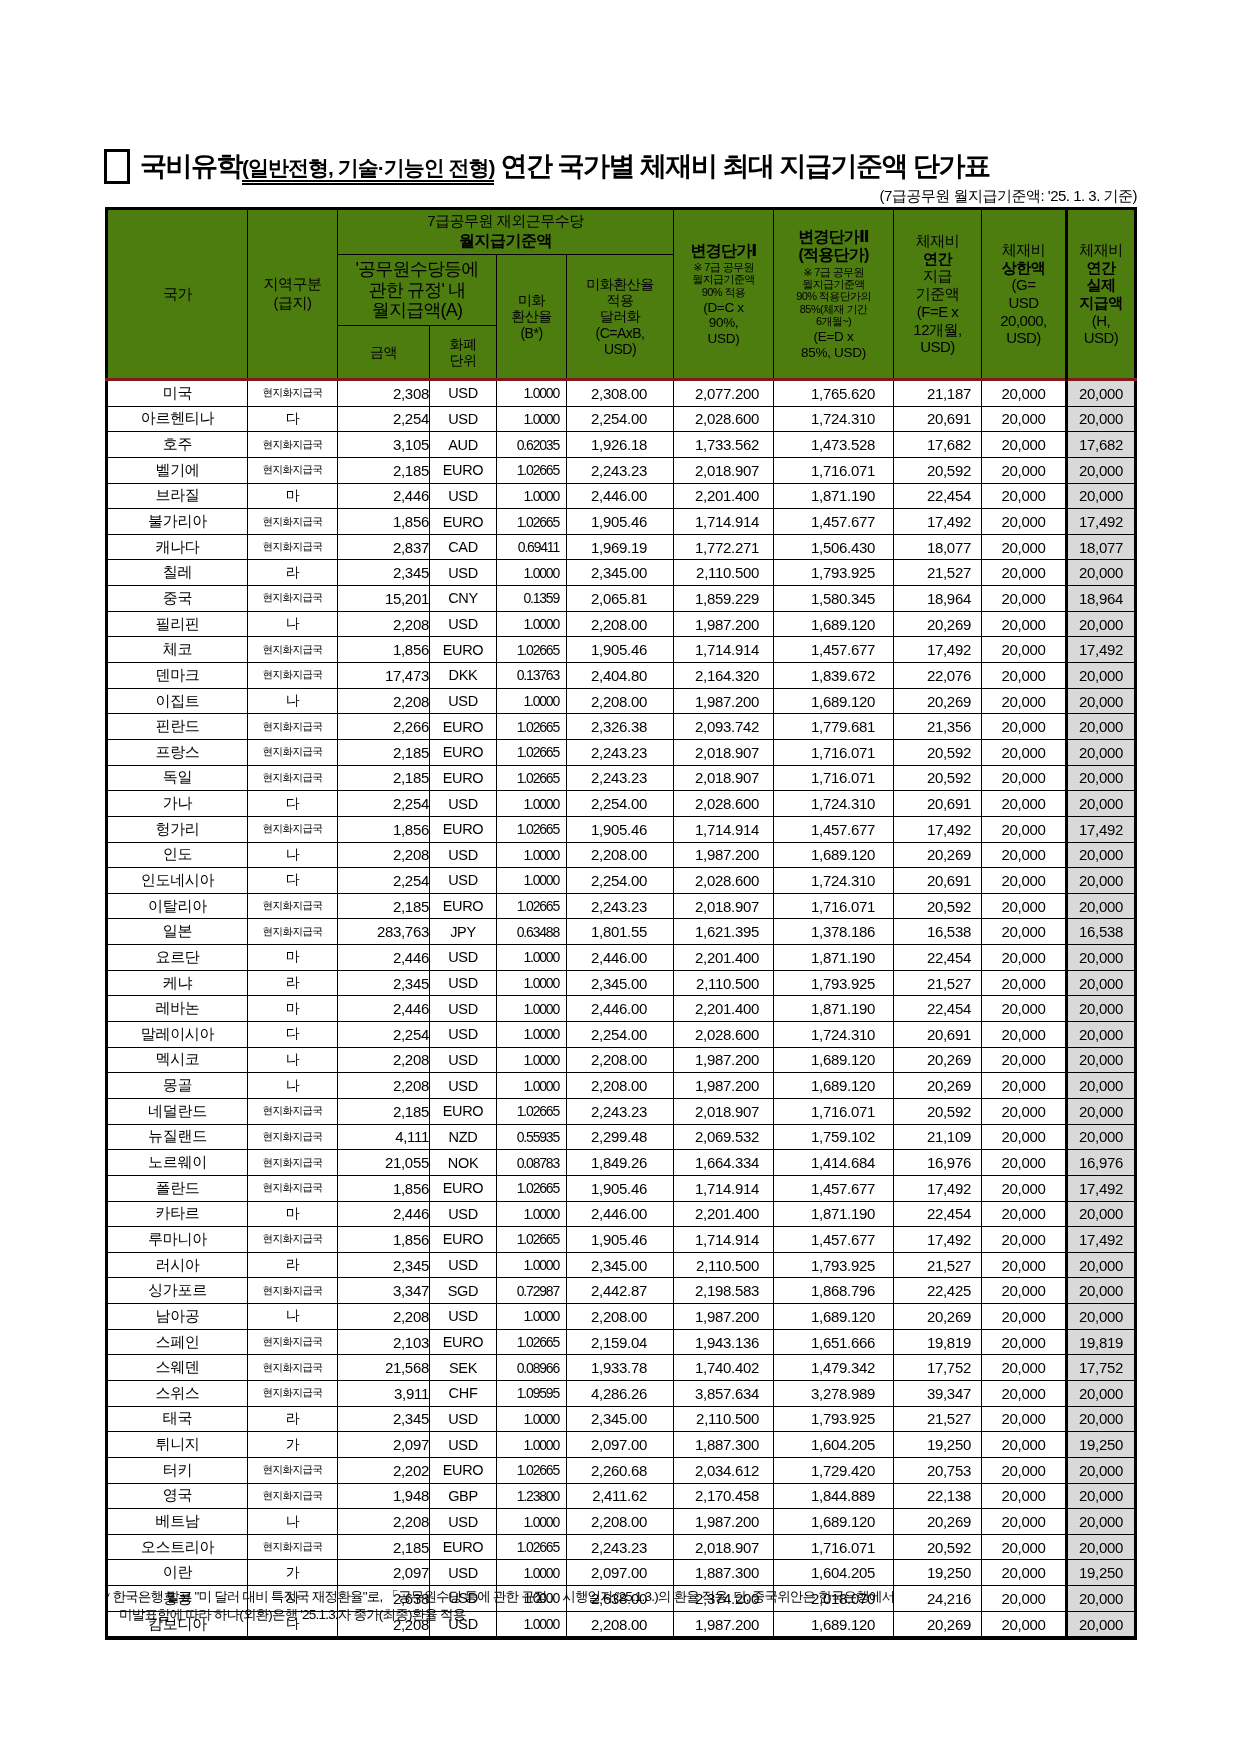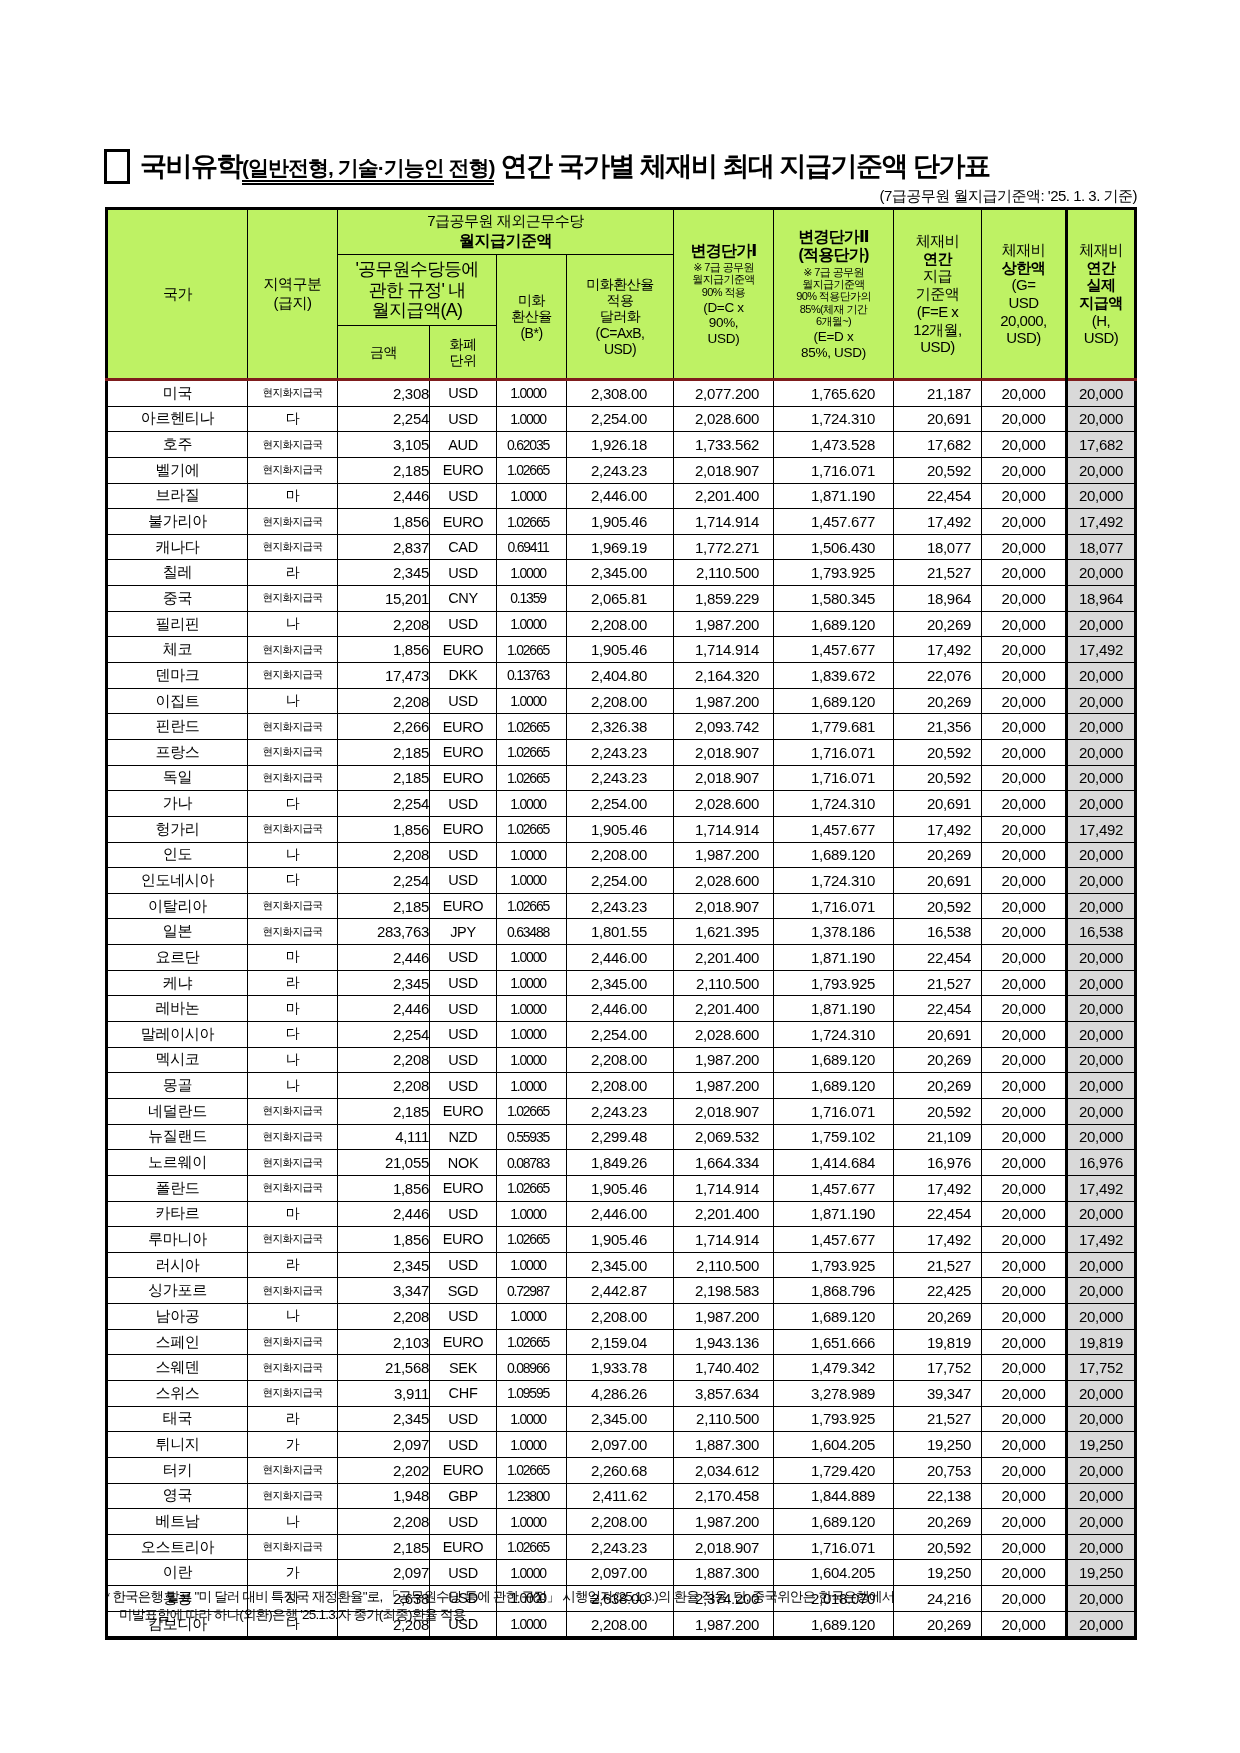--- a/index.html
+++ b/index.html
@@ -9,21 +9,21 @@
   
   .title-row { position:absolute; left:104px; top:147px; display:flex; align-items:flex-end; gap:10px; white-space:nowrap; }
   .checkbox { width:20px; height:29px; border:3px solid #000; margin-top:2px; }
   .title-text { font-weight:bold; font-size:27px; letter-spacing:-1.5px; }
   .title-paren { font-size:21px; letter-spacing:-1px; border-bottom:5px double #000; padding-bottom:1px; }
   .subtitle { position:absolute; top:187px; left:105px; width:1032px; text-align:right; font-size:15px; letter-spacing:-0.5px; }
 
   
   table.main { position:absolute; left:105px; top:207px; width:1032px; border-collapse:collapse; table-layout:fixed; border:3px solid #000; border-bottom-width:4px; }
   th, td { border:1px solid #000; padding:0; text-align:center; vertical-align:middle; font-weight:normal; overflow:hidden; }
-  thead th { background:#bef264; }
+  thead th { background:#4d7c0f; }
   thead tr.t1 th { height:44px; }
   thead tr.t2 th { height:70px; }
   thead tr.t3 th { height:52px; }
   tbody td { height:24.65px; font-size:15px; letter-spacing:-0.3px; }
   tbody tr:first-child td { border-top:3px solid #7f1d1d; }
   .bL-thick { border-left:3px solid #000 !important; }
   .pre { white-space:pre-line; }
 
   .h-country, .h-region { font-size:15px; letter-spacing:-0.5px; }
   .h-group .g1 { display:block; font-size:15px; letter-spacing:-0.5px; }
@@ -35,21 +35,21 @@
   .h-bigcell .h-formula { display:block; font-size:13.5px; letter-spacing:-0.3px; line-height:1.15; margin-top:2px; }
   .h-bigcell .h-plain { display:block; font-size:15px; letter-spacing:-0.5px; line-height:1.18; }
   .h-bigcell .h-bold { display:block; font-size:15px; font-weight:bold; letter-spacing:-0.5px; line-height:1.18; }
 
   
   .c-country { font-size:15px; }
   .c-region { font-size:14px; }
   .c-region.region-long { font-size:10.5px; letter-spacing:-0.5px; }
   .c-amount { text-align:right; }
   .c-currency { text-align:center; font-size:14.5px; }
-  .c-rate { padding-right:7px; font-size:14px; letter-spacing:-1.2px; }
+  .c-rate { text-align:right; padding-right:7px; font-size:14px; letter-spacing:-1.2px; }
   .c-usd { text-align:right; padding-right:26px; }
   .c-d { text-align:right; padding-right:14px; }
   .c-e { text-align:right; padding-right:18px; }
   .c-f { text-align:right; padding-right:10px; }
   .c-g { text-align:center; }
   .c-h { text-align:center; background:#d9d9d9; }
 
   
   .footnote { position:absolute; left:105px; top:1588px; width:1040px; font-size:13.5px; letter-spacing:-0.8px; line-height:1.3; }
   .footnote .fn2 { padding-left:14px; }

